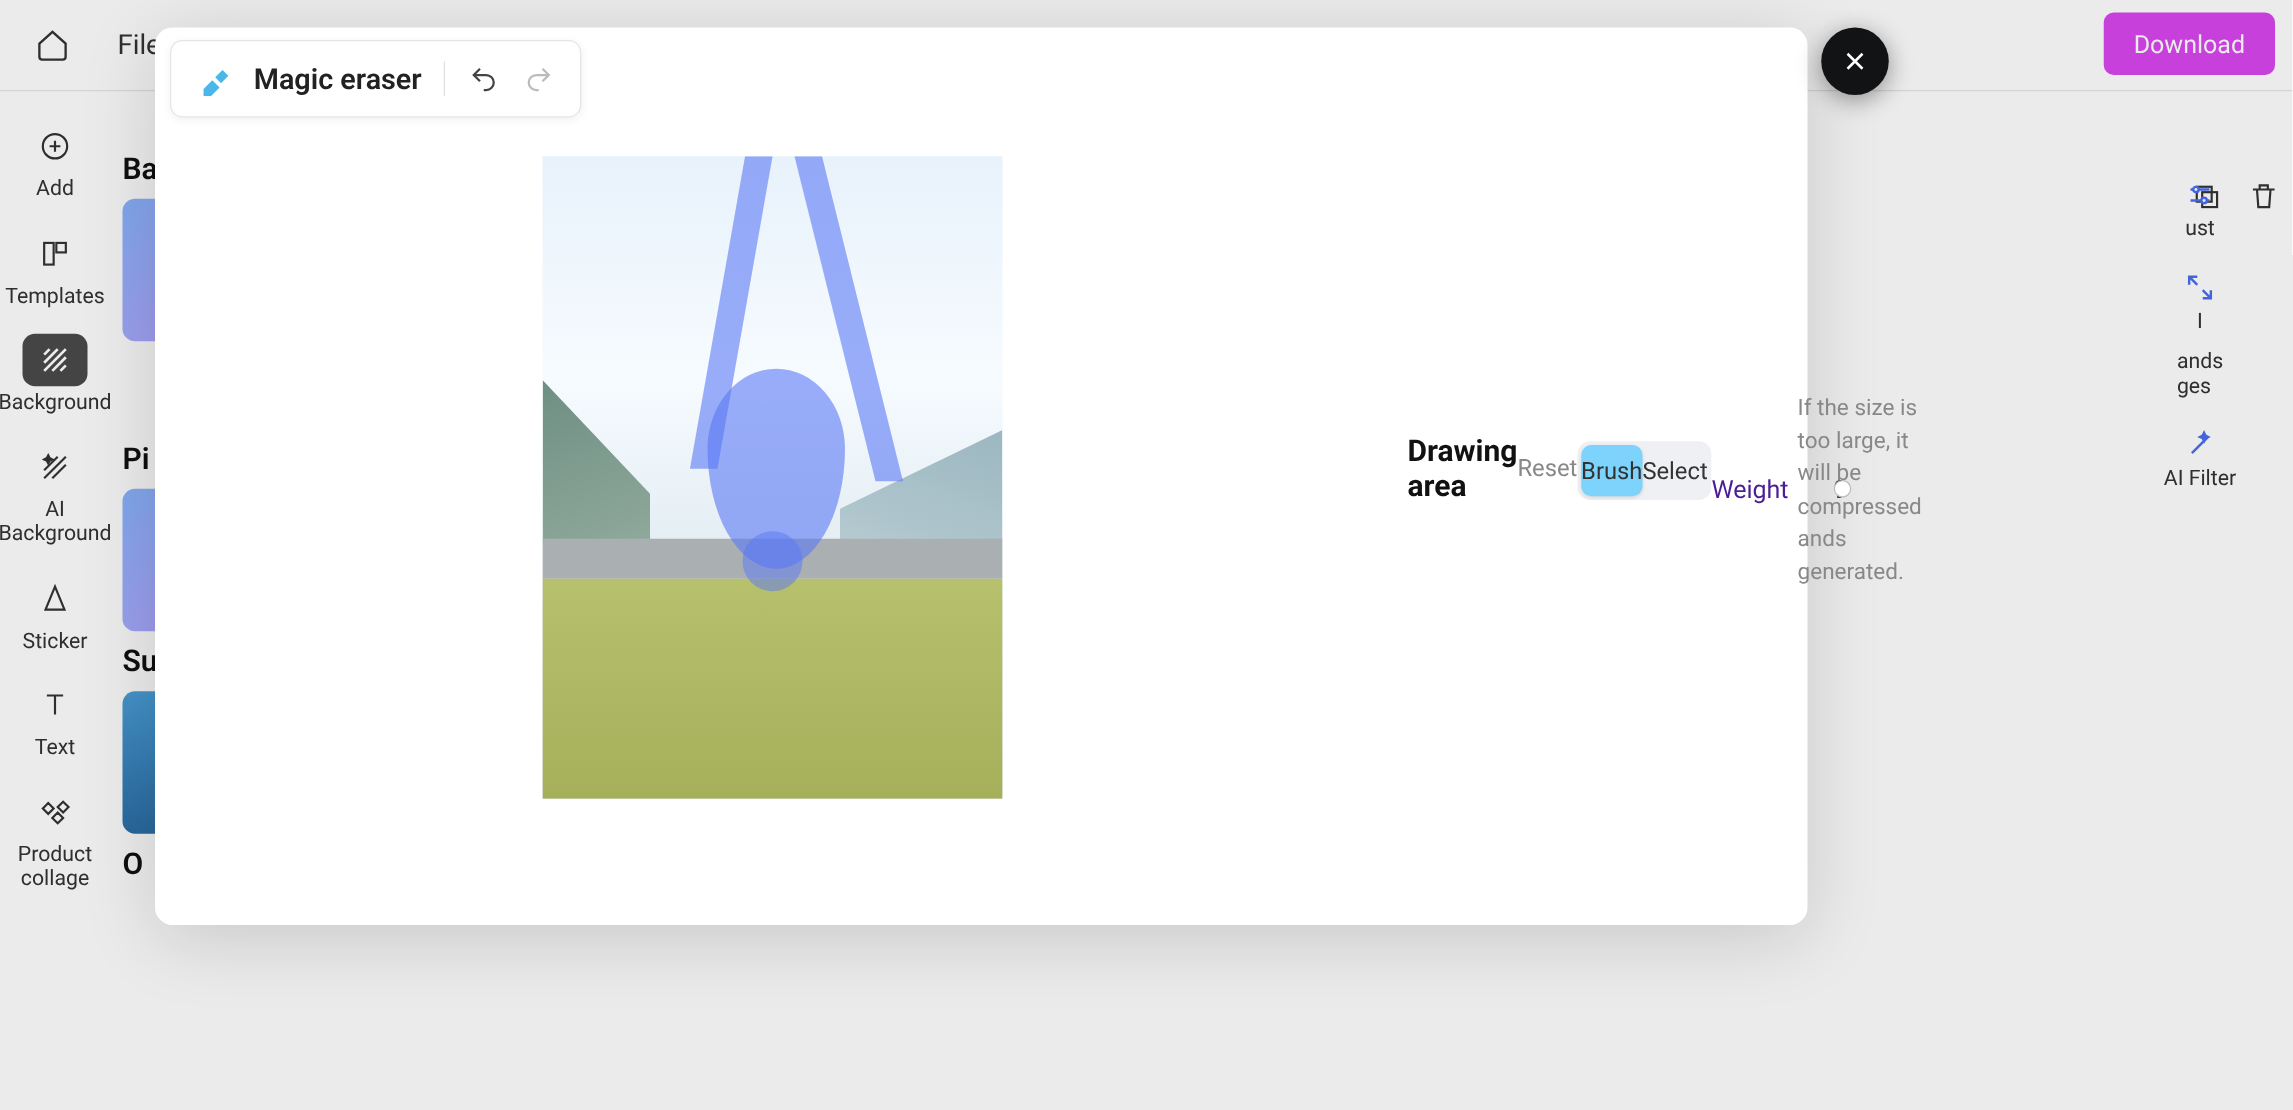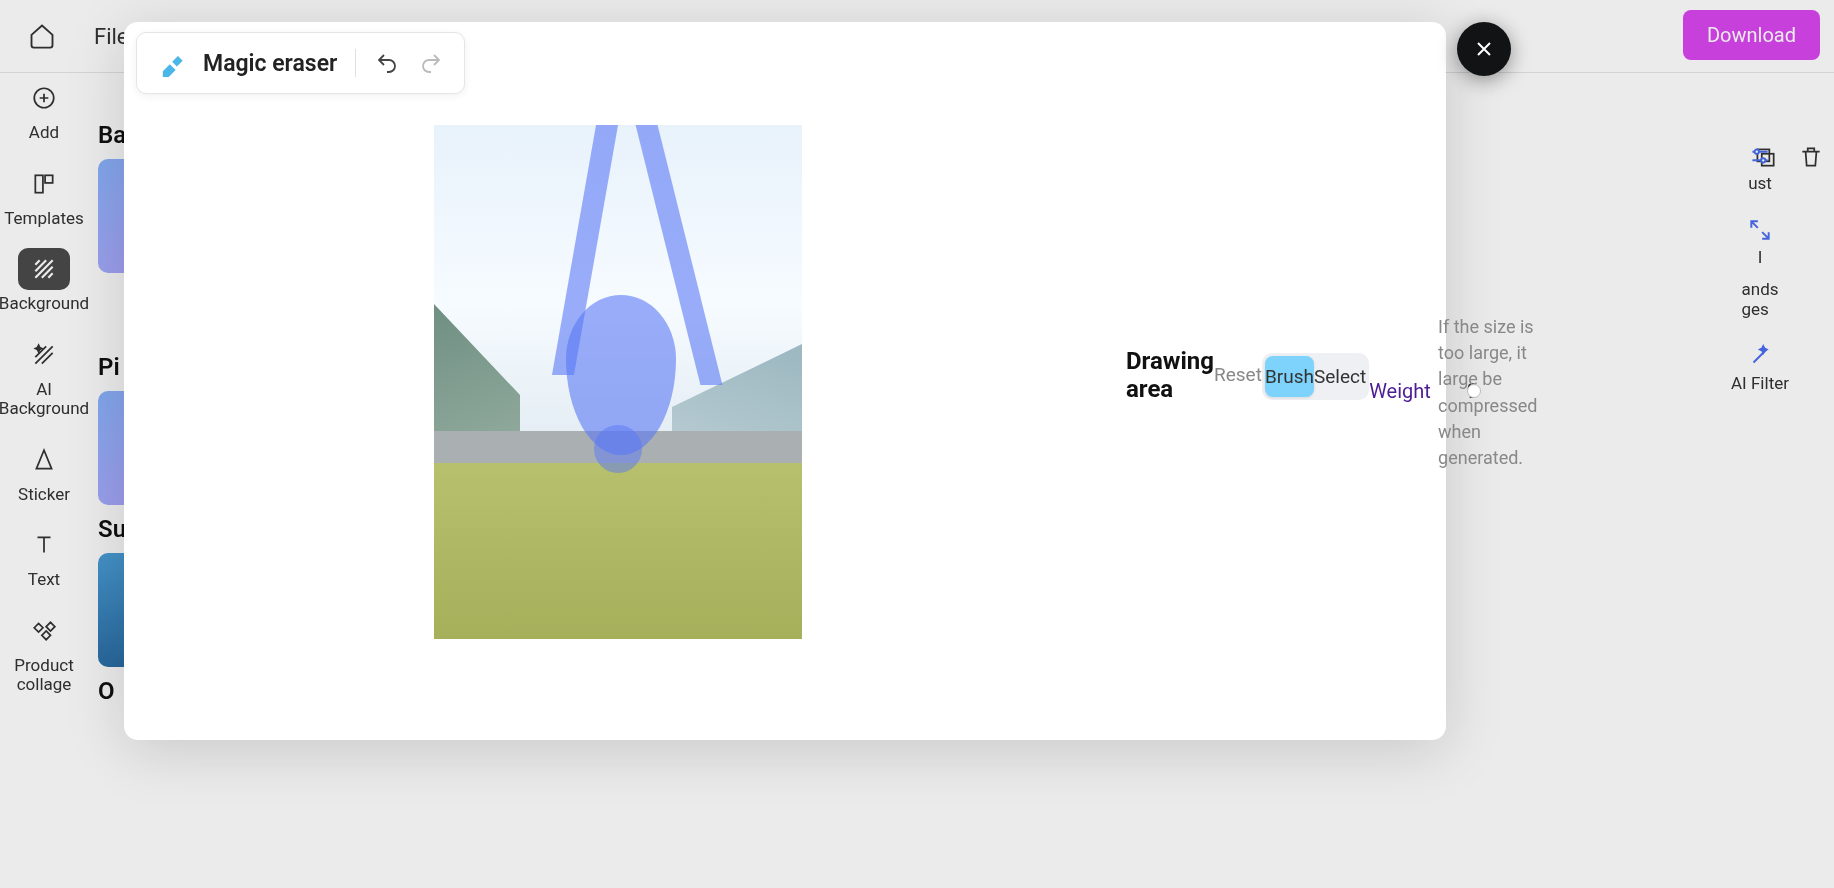--- a/index.html
+++ b/index.html
@@ -5,21 +5,21 @@
     * { margin: 0; padding: 0; box-sizing: border-box; font-family: -apple-system, BlinkMacSystemFont, 'Segoe UI', Roboto, Helvetica, Arial, sans-serif; }
     body { width: 1834px; height: 888px; overflow: hidden; position: relative; background: #fff; }
 
     
     .bg-app { position: absolute; inset: 0; display: flex; background: #fff; }
     .bg-app .top-row { position: absolute; top: 0; left: 0; right: 0; height: 73px; display: flex; align-items: center; border-bottom: 1px solid #e5e5e5; z-index: 1; }
     .home-icon { width: 44px; height: 44px; margin-left: 20px; display: flex; align-items: center; justify-content: center; }
     .file-label { font-size: 22px; margin-left: 30px; color: #333; }
     .download-btn { position: absolute; right: 14px; top: 10px; height: 50px; padding: 0 24px; background: #d946ef; color: #fff; border: none; border-radius: 8px; font-size: 20px; display:flex; align-items:center; }
 
-    .left-rail { position: absolute; left: 0; top: 59px; width: 88px; display:flex; flex-direction:column; align-items:center; gap:4px; padding-top:10px; }
+    .left-rail { position: absolute; left: 0; top: 78px; width: 88px; display:flex; flex-direction:column; align-items:center; gap:4px; padding-top:10px; }
     .rail-item { display:flex; flex-direction:column; align-items:center; gap:4px; padding:8px 4px; color:#333; font-size:17px; width:88px; }
     .rail-item.active .rail-icon-bg { background:#4a4a4a; }
     .rail-icon-bg { width:52px; height:42px; border-radius:10px; display:flex; align-items:center; justify-content:center; }
     .rail-label { text-align:center; line-height:1.15; }
 
     .mid-panel { position:absolute; left:88px; top:73px; width:400px; padding:14px 10px; }
     .mid-cat { font-size:24px; font-weight:600; color:#111; margin:34px 0 10px 0; }
     .mid-thumb { width:142px; height:114px; border-radius:10px; background:linear-gradient(135deg,#8ab4ff,#c8a2ff); margin-bottom:10px; }
 
     .right-props { position:absolute; right:0; top:73px; width:168px; display:flex; flex-direction:column; gap:4px; padding-top:70px; }
@@ -258,21 +258,21 @@
     </div>
     <div class="weight-row">
       <div class="weight-label">Weight</div>
       <div class="slider-track">
           <div class="slider-thumb"></div>
         </div>
       <div class="weight-val">9</div>
     </div>
     <div class="spacer"></div>
     <div class="divider-h"></div>
-    <div class="hint">If the size is too large, it large be compressed when generated.</div>
+    <div class="hint">If the size is too large, it will be compressed ands generated.</div>
   </div>
 </div>
 
 <div class="close-btn">
   <svg width="24" height="24" viewBox="0 0 24 24" fill="none" stroke="currentColor" stroke-width="2">
       <path d="M6 6l12 12M18 6L6 18"></path>
     </svg>
 </div>
 
 </body></html>

